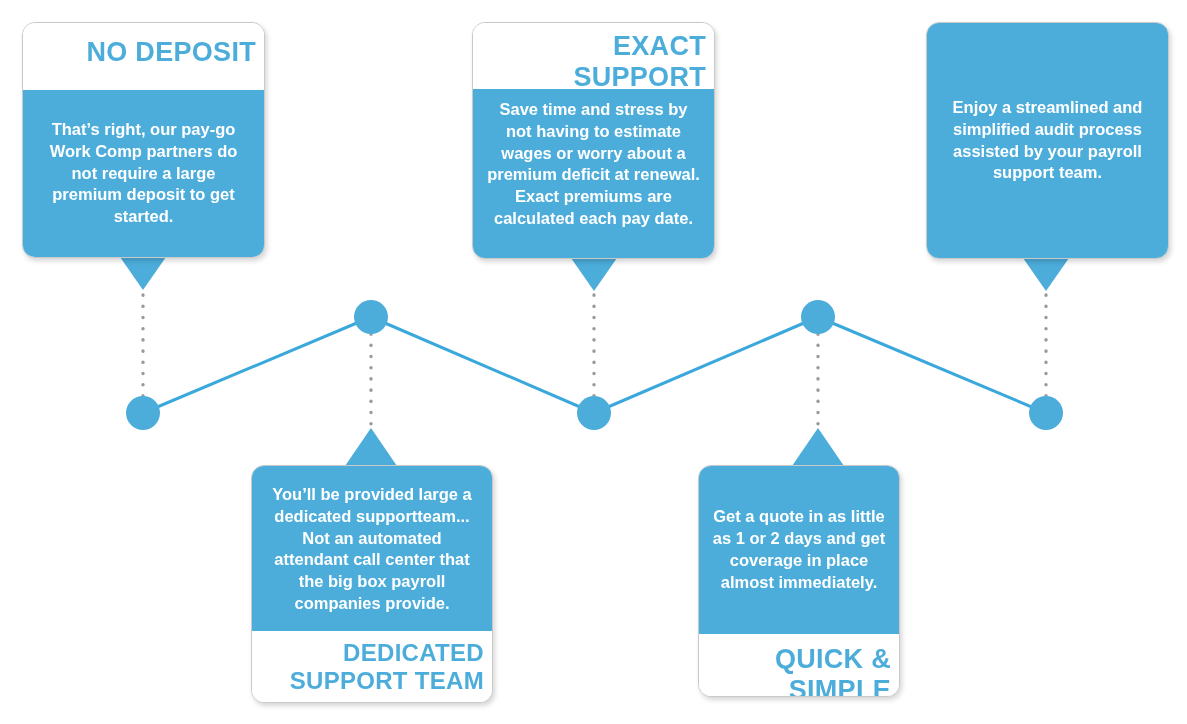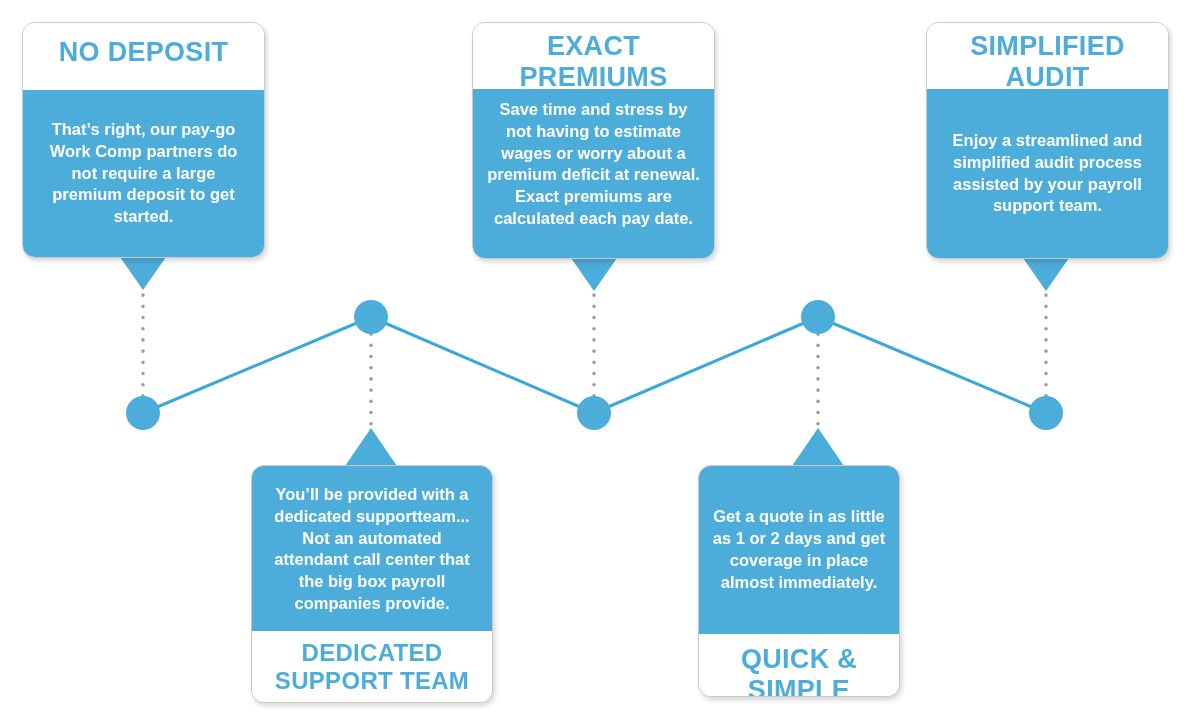--- a/index.html
+++ b/index.html
@@ -40,21 +40,21 @@
     display: flex;
     flex-direction: column;
   }
 
   .card-title {
     color: #4CADDB;
     font-size: 27px;
     font-weight: bold;
     letter-spacing: 0.3px;
     line-height: 1.16;
-    text-align: center;
+    text-align: right;
     background: #ffffff;
     padding: 10px 8px 9px 8px;
     box-sizing: border-box;
   }
 
   .card-body {
     background: #4CADDB;
     color: #ffffff;
     font-size: 16.5px;
     font-weight: bold;
@@ -139,33 +139,32 @@
   </svg>
 
   <div class="tail down" id="tail-no-deposit"></div>
   <div class="card top" id="card-no-deposit">
     <div class="card-title">NO DEPOSIT</div>
     <div class="card-body">That’s right, our pay-go Work Comp partners do not require a large premium deposit to get started.</div>
   </div>
 
   <div class="tail down" id="tail-exact-premiums"></div>
   <div class="card top" id="card-exact-premiums">
-    <div class="card-title">EXACT PREMIUMS</div>
+    <div class="card-title">EXACT SUPPORT</div>
     <div class="card-body">Save time and stress by not having to estimate wages or worry about a premium deficit at renewal. Exact premiums are calculated each pay date.</div>
   </div>
 
   <div class="tail down" id="tail-simplified-audit"></div>
   <div class="card top" id="card-simplified-audit">
-    <div class="card-title">SIMPLIFIED AUDIT</div>
     <div class="card-body">Enjoy a streamlined and simplified audit process assisted by your payroll support team.</div>
   </div>
 
   <div class="tail up" id="tail-dedicated-support"></div>
   <div class="card bottom" id="card-dedicated-support">
-    <div class="card-body">You’ll be provided with a dedicated supportteam... Not an automated attendant call center that the big box payroll companies provide.</div>
+    <div class="card-body">You’ll be provided large a dedicated supportteam... Not an automated attendant call center that the big box payroll companies provide.</div>
     <div class="card-title">DEDICATED SUPPORT TEAM</div>
   </div>
 
   <div class="tail up" id="tail-quick-simple"></div>
   <div class="card bottom" id="card-quick-simple">
     <div class="card-body">Get a quote in as little as 1 or 2 days and get coverage in place almost immediately.</div>
     <div class="card-title">QUICK &amp; SIMPLE</div>
   </div>
 
 </div>

